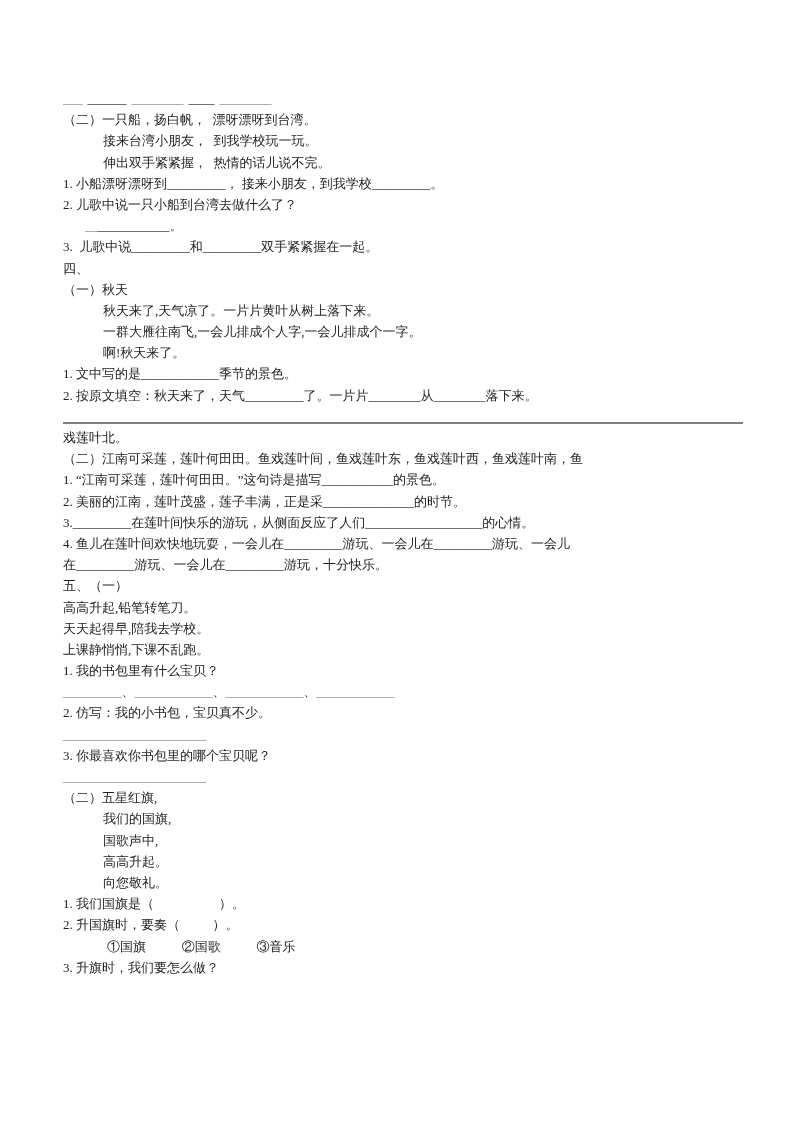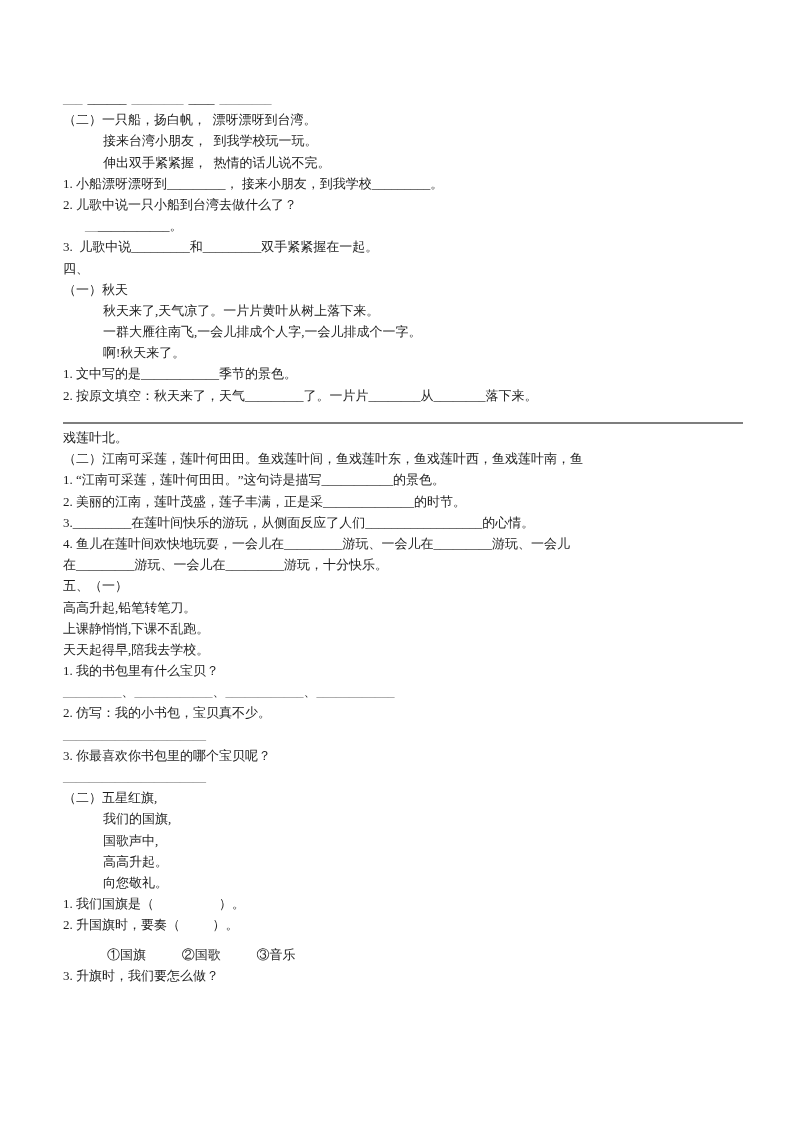--- a/index.html
+++ b/index.html
@@ -19,21 +19,21 @@
     line-height: 21.2px;
     color: #1d1d1d;
     overflow: hidden;
   }
   .ln {
     height: 21.2px;
     white-space: pre;
   }
   .ind1 { padding-left: 40px; }   
   .ind2 { padding-left: 22px; }   
-  .ind3 { padding-left: 44px; margin-top: 8px; }   
+  .ind3 { padding-left: 44px; }   
   .seg { margin-right: 5px; }
   .u-gray { color: #868686; }
   .u-black { color: #1d1d1d; }
   .divider-row { position: relative; }
   .divider-row .hr {
     position: absolute;
     left: 0; right: 0; bottom: 3px;
     border-top: 2px solid #7e7e7e;
   }
 </style>
@@ -64,22 +64,22 @@
   <div class="ln">戏莲叶北。</div>
   <div class="ln">（二）江南可采莲，莲叶何田田。鱼戏莲叶间，鱼戏莲叶东，鱼戏莲叶西，鱼戏莲叶南，鱼</div>
   <div class="ln">1. “江南可采莲，莲叶何田田。”这句诗是描写___________的景色。</div>
   <div class="ln">2. 美丽的江南，莲叶茂盛，莲子丰满，正是采______________的时节。</div>
   <div class="ln">3._________在莲叶间快乐的游玩，从侧面反应了人们__________________的心情。</div>
   <div class="ln">4. 鱼儿在莲叶间欢快地玩耍，一会儿在_________游玩、一会儿在_________游玩、一会儿</div>
   <div class="ln">在_________游玩、一会儿在_________游玩，十分快乐。</div>
 
   <div class="ln">五、（一）</div>
   <div class="ln">高高升起,铅笔转笔刀。</div>
+  <div class="ln">天天起得早,陪我去学校。</div>
   <div class="ln">上课静悄悄,下课不乱跑。</div>
-  <div class="ln">天天起得早,陪我去学校。</div>
   <div class="ln">1. 我的书包里有什么宝贝？</div>
   <div class="ln"><span class="u-gray">_________</span><span>、</span><span class="u-gray">____________</span><span>、</span><span class="u-gray">____________</span><span>、</span><span class="u-gray">____________</span></div>
   <div class="ln">2. 仿写：我的小书包，宝贝真不少。</div>
   <div class="ln"><span class="u-gray">______________________</span></div>
   <div class="ln">3. 你最喜欢你书包里的哪个宝贝呢？</div>
   <div class="ln"><span class="u-gray">______________________</span></div>
 
   <div class="ln">（二）五星红旗,</div>
   <div class="ln ind1">我们的国旗,</div>
   <div class="ln ind1">国歌声中,</div>

